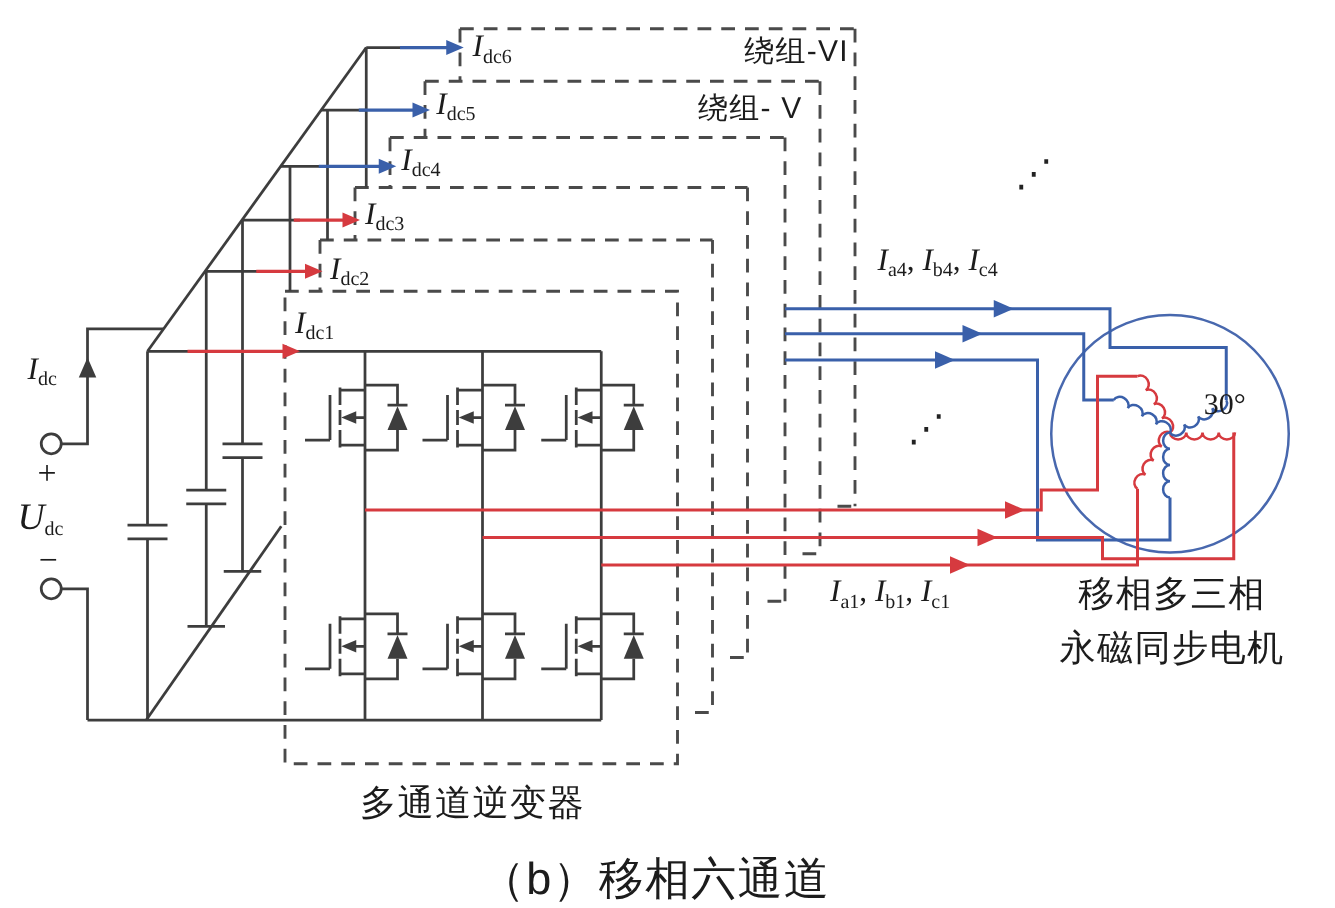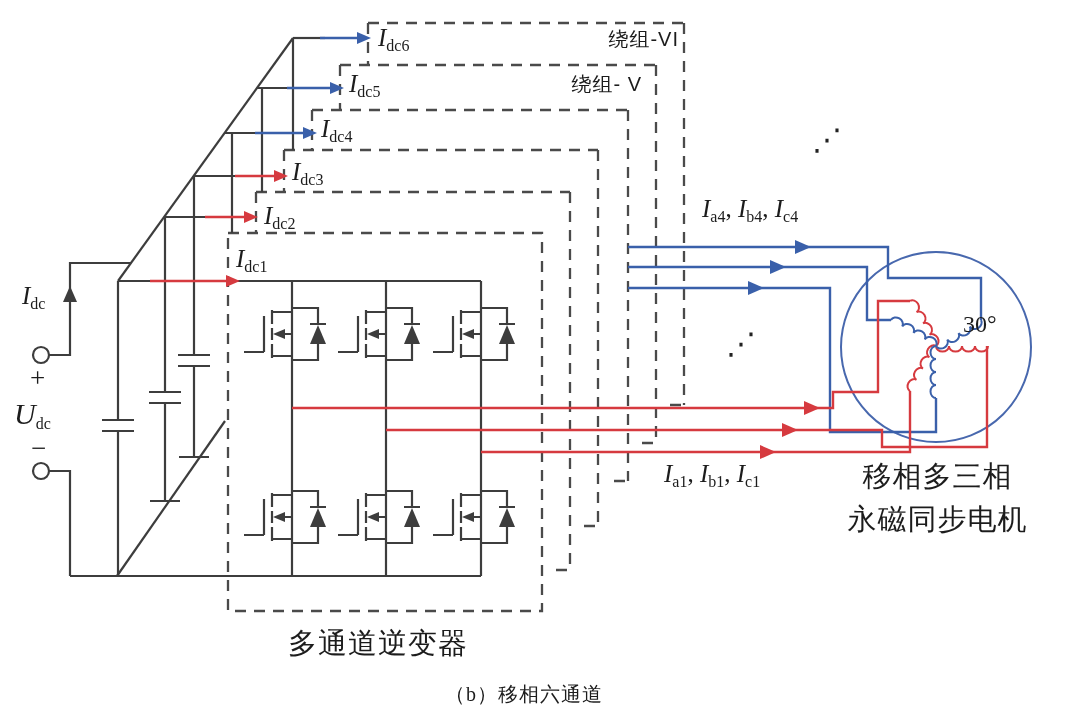--- a/index.html
+++ b/index.html
@@ -3,27 +3,27 @@
 <meta charset="utf-8">
 <style>
   html,body{margin:0;padding:0;background:#fff;}
   #stage{position:relative;width:1068px;height:726px;background:#fff;overflow:hidden;
          font-family:"Liberation Serif",serif;color:#1c1c1c;}
   #art{position:absolute;left:0;top:0;}
   .lbl{position:absolute;white-space:nowrap;line-height:1.05;}
   .cur{font-size:25px;}
   .cur i{font-style:italic;}
   .cur sub,.phl sub{font-size:16px;vertical-align:-5px;}
-  .cjk{font-family:"Liberation Sans",sans-serif;font-size:20px;letter-spacing:1px;}
+  .cjk{font-family:"Liberation Sans",sans-serif;font-size:24px;letter-spacing:1px;}
   .wind{width:170px;text-align:right;}
   .phl{font-size:25px;font-style:normal;}
   .phl i{font-style:italic;}
   .dots{font-size:30px;color:#222;}
   .big{font-size:29px;text-align:right;}
-  .center{text-align:center;font-family:Liberation Serif, serif;}
+  .center{text-align:center;}
 </style>
 </head>
 <body>
 
 <div id="stage">
 
 <svg id="art" width="1068" height="726" viewBox="0 0 1068 726">
   <defs>
 
     <g id="sw" stroke="#3d3d3d" stroke-width="2.2" fill="none">
@@ -167,15 +167,15 @@
 <div class="lbl dots" style="left:812px;top:124px">⋰</div>
 <div class="lbl dots" style="left:726px;top:328px">⋰</div>
 
 <div class="lbl" style="left:963px;top:312px;font-size:24px">30°</div>
 
 <div class="lbl cjk big center" style="left:830px;top:461px;width:215px">移相多三相</div>
 <div class="lbl cjk big center" style="left:830px;top:504px;width:215px">永磁同步电机</div>
 
 <div class="lbl cjk big" style="left:288px;top:628px">多通道逆变器</div>
 
-<div class="lbl cjk center" style="left:354px;top:684px;width:340px;font-size:20px">（b）移相六通道</div>
+<div class="lbl cjk center" style="left:354px;top:684px;width:340px;font-size:36px">（b）移相六通道</div>
 
 </div>
 
 </body></html>

